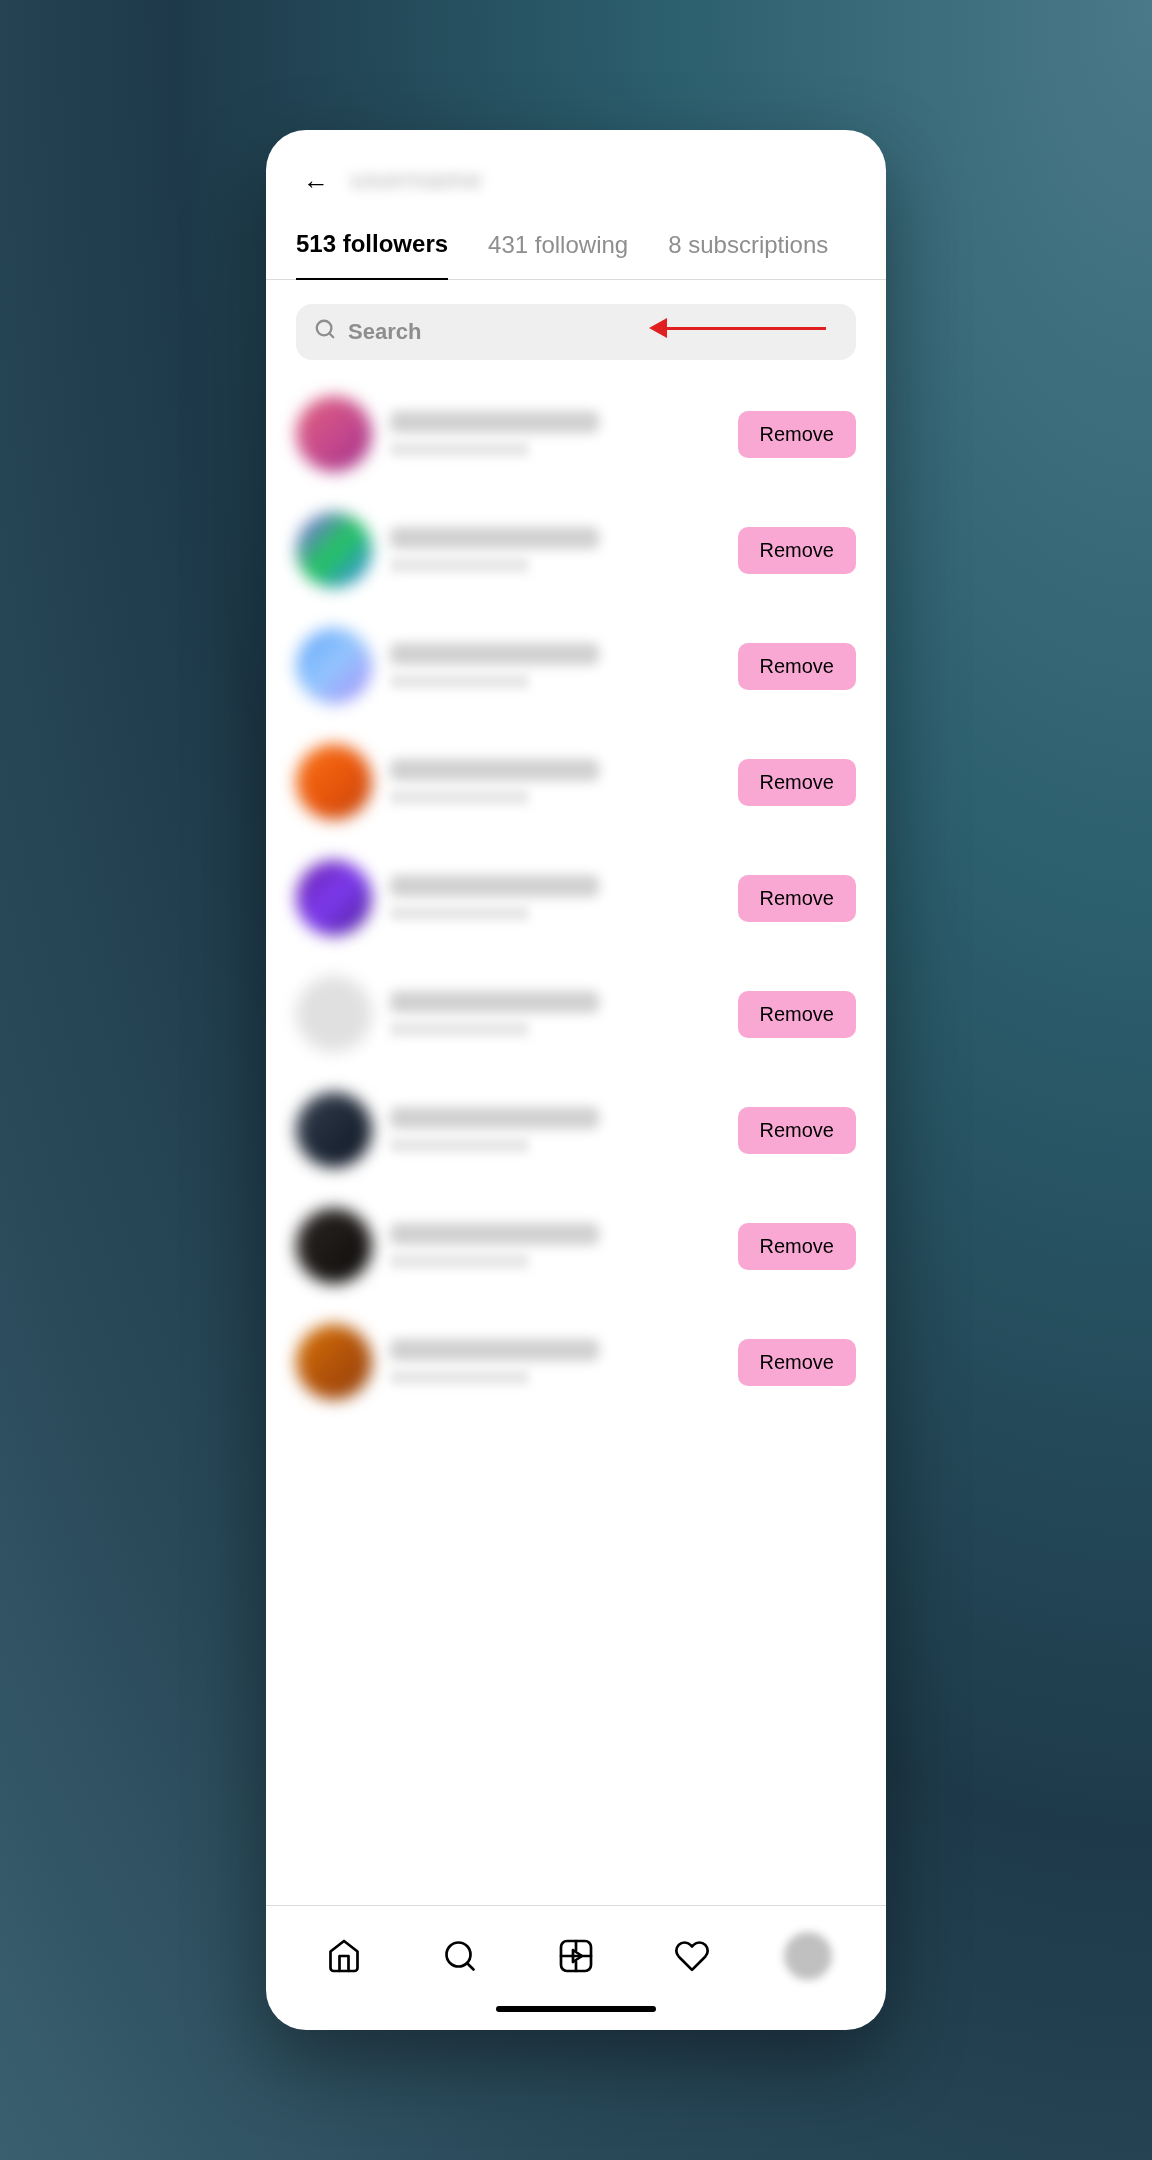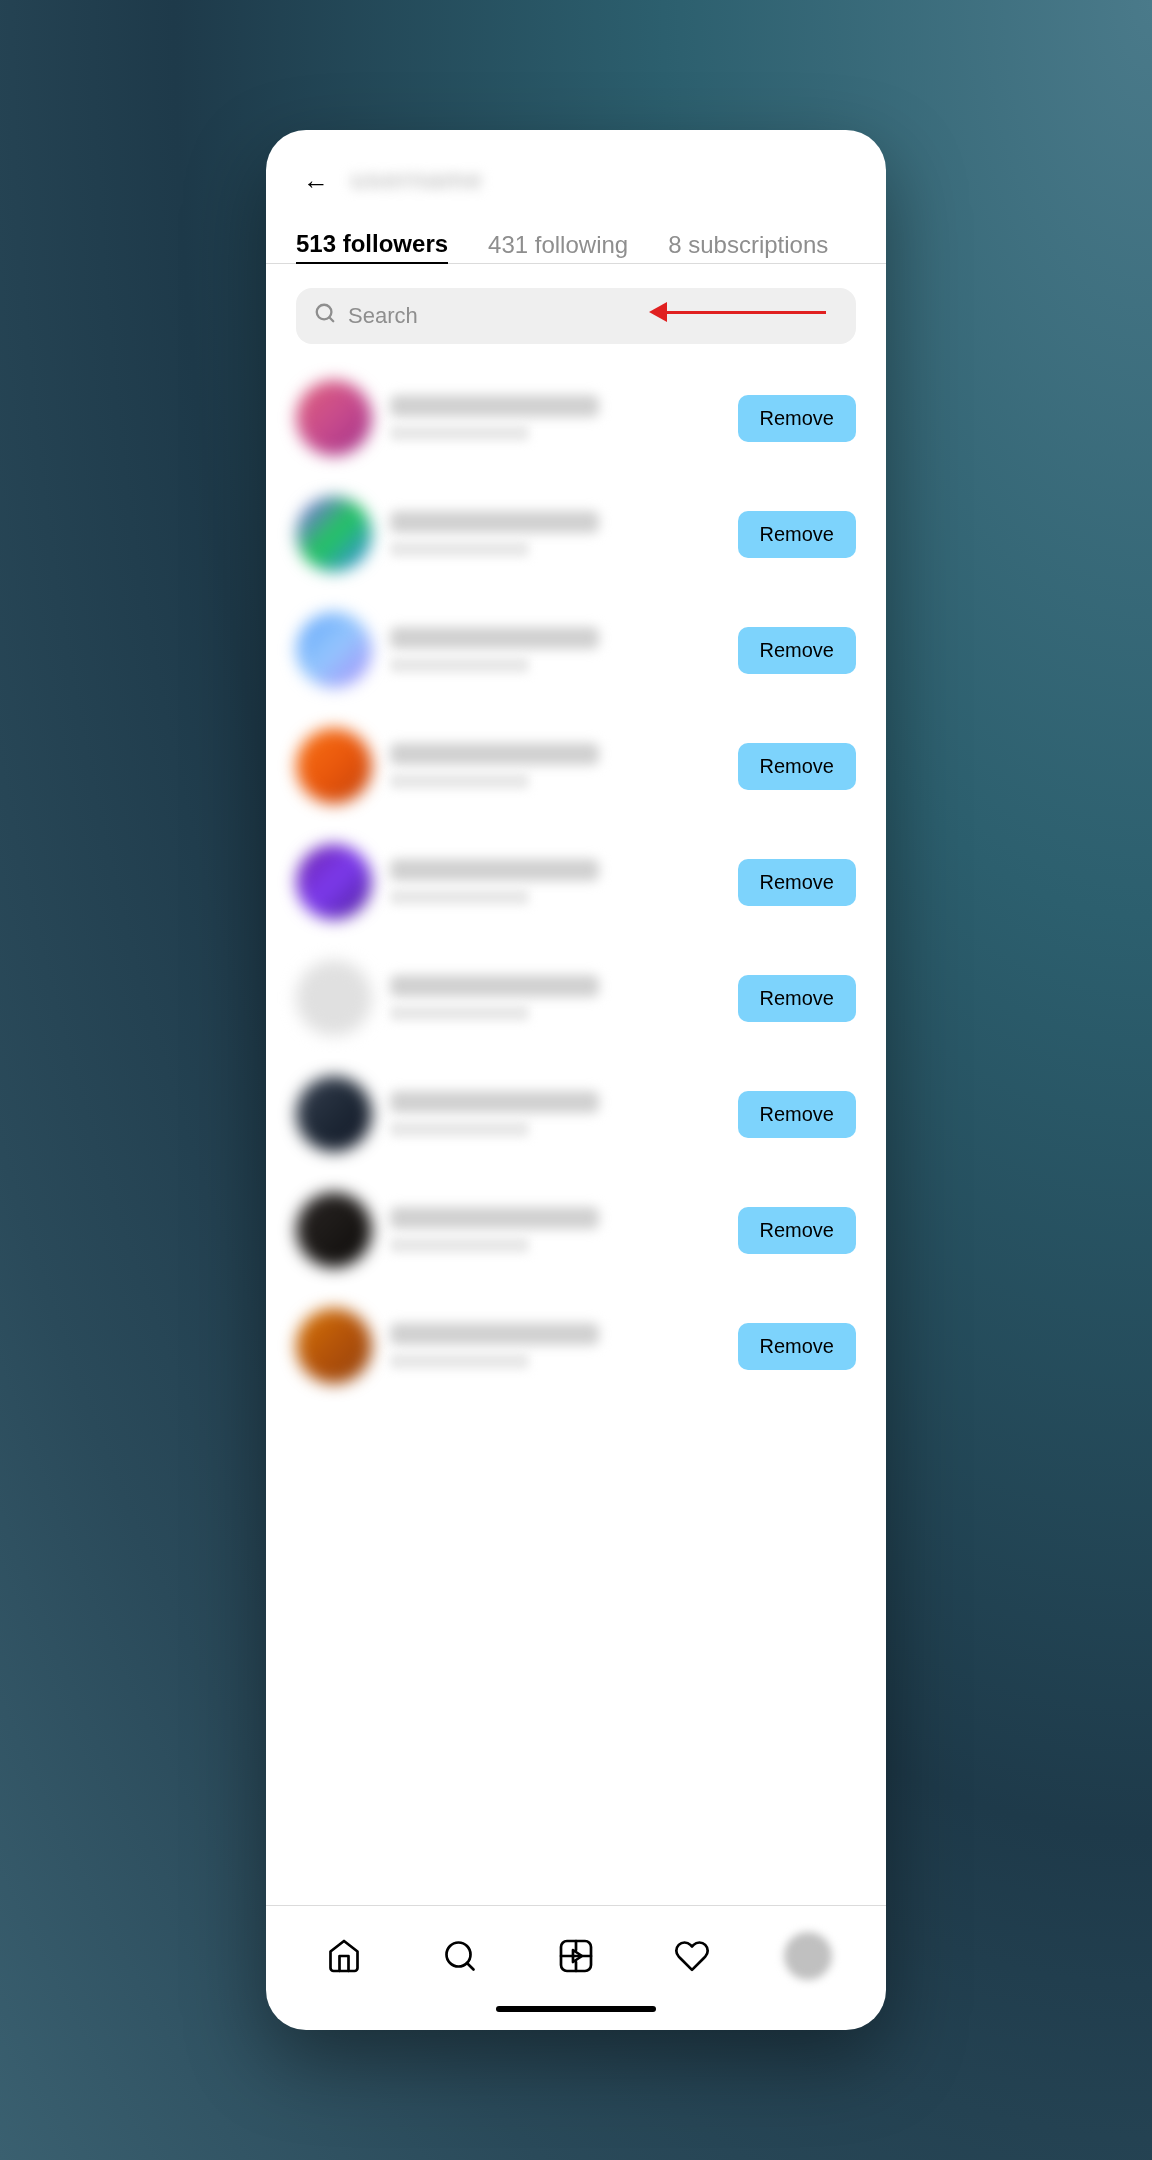--- a/index.html
+++ b/index.html
@@ -56,21 +56,21 @@
 
     
     .tabs {
       display: flex;
       align-items: flex-end;
       padding: 20px 30px 0 30px;
       border-bottom: 1px solid #dbdbdb;
     }
 
     .tab {
-      padding: 0 0 4px 0;
+      padding: 0 0 20px 0;
       margin-right: 40px;
       font-size: 24px;
       cursor: pointer;
       color: #8e8e8e;
       white-space: nowrap;
     }
 
     .tab.active {
       font-weight: 700;
       color: #000000;
@@ -95,20 +95,21 @@
 
     .search-icon-wrap {
       color: #8e8e8e;
       font-size: 22px;
       margin-right: 12px;
     }
 
     .search-placeholder {
       font-size: 22px;
       color: #8e8e8e;
+      font-weight: bold;
     }
 
     
     .arrow-annotation {
       position: absolute;
       top: 38px;
       right: 60px;
       display: flex;
       align-items: center;
     }
@@ -176,21 +177,21 @@
 
     .follower-sub {
       height: 16px;
       background: #e8e8e8;
       border-radius: 4px;
       width: 40%;
       filter: blur(5px);
     }
 
     .remove-btn {
-      background: #7dd3fc;
+      background: #f9a8d4;
       border: none;
       border-radius: 10px;
       padding: 12px 22px;
       font-size: 20px;
       color: #000;
       cursor: pointer;
       font-weight: 400;
       white-space: nowrap;
     }
 

